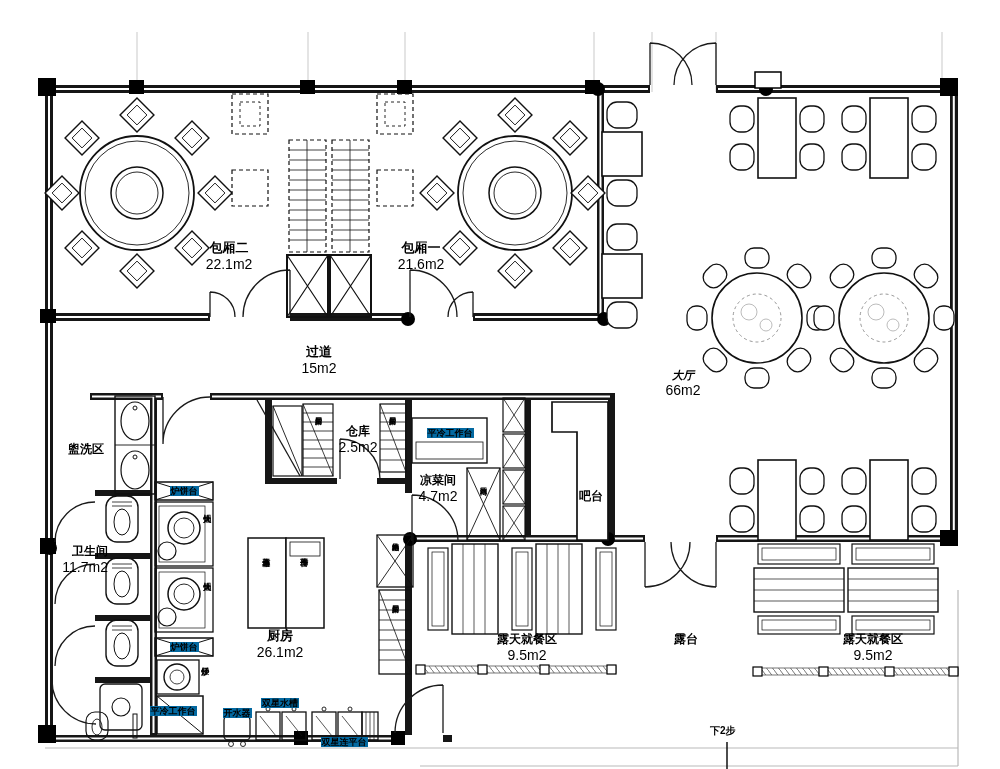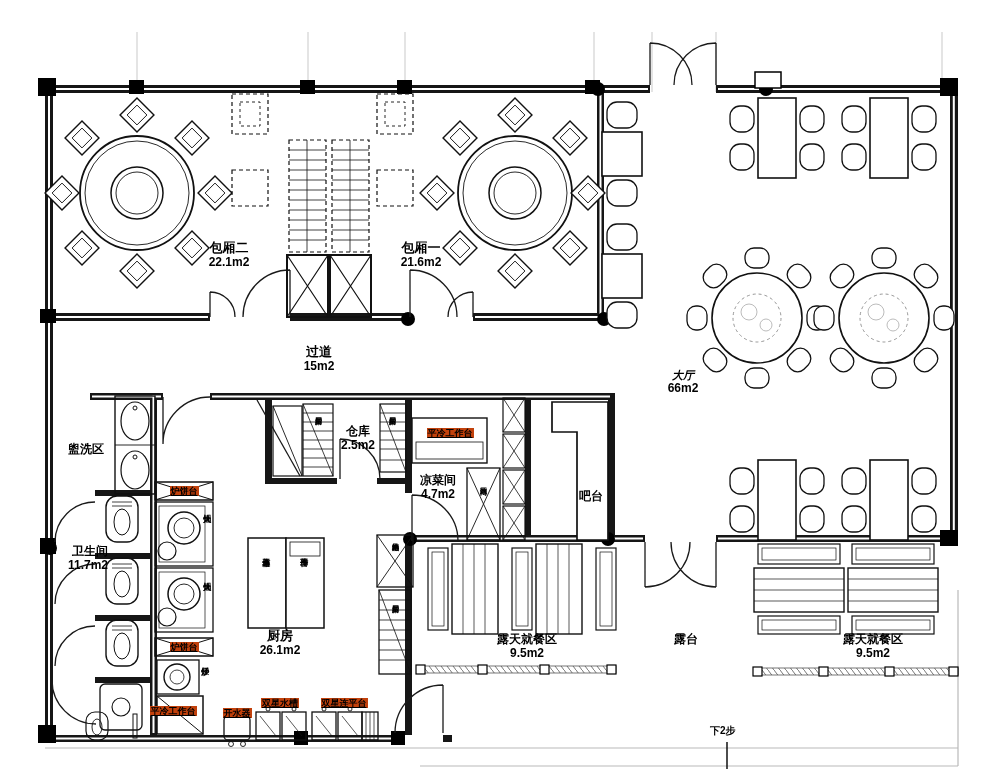--- a/index.html
+++ b/index.html
@@ -4,23 +4,23 @@
 <style>
   html,body{margin:0;padding:0;background:#fff;}
   .plan{position:relative;width:1000px;height:769px;background:#fff;overflow:hidden;
         font-family:"Liberation Sans",sans-serif;color:#000;margin-top:30px;}
   .plan svg{position:absolute;left:0;top:0;}
   .lbl{position:absolute;white-space:nowrap;color:#000;line-height:1.15;z-index:5;}
   .rm{text-align:center;}
   .rm .rn{font-weight:bold;}
   .rm .ra{font-weight:normal;}
   .f15 .rn{font-size:11px;font-style:italic;} .f13 .rn{font-size:13px;} .f12 .rn{font-size:12px;}
-  .rm .ra{font-size:12px;font-weight:bold;}
+  .rm .ra{font-size:14px;}
   .eq{font-weight:bold;font-size:9px;text-align:center;}
-  .eq span{background:#c2410c;padding:0 1px;text-decoration:underline;}
+  .eq span{background:#0369a1;padding:0 1px;}
   .vt{writing-mode:vertical-rl;text-orientation:upright;letter-spacing:0;}
   .f8{font-size:8px;} .f7{font-size:7px;}
   .note{font-weight:bold;font-size:10px;text-align:center;}
 </style>
 </head>
 <body>
 
 <div class="plan">
 
 <svg width="1000" height="769" viewBox="0 0 1000 769">
@@ -497,21 +497,21 @@
   </div>
 
   <div class="lbl eq" style="left:155px;top:456px;width:58px;"><span>炉饼台</span></div>
   <div class="lbl eq" style="left:155px;top:612px;width:58px;"><span>炉饼台</span></div>
   <div class="lbl eq vt f8" style="left:202px;top:478px;"><span>大锅灶</span></div>
   <div class="lbl eq vt f8" style="left:202px;top:546px;"><span>大锅灶</span></div>
   <div class="lbl eq vt f8" style="left:200px;top:631px;"><span>矮仔炉</span></div>
   <div class="lbl eq" style="left:138px;top:676px;width:70px;"><span>平冷工作台</span></div>
   <div class="lbl eq" style="left:215px;top:678px;width:44px;"><span>开水器</span></div>
   <div class="lbl eq" style="left:252px;top:668px;width:56px;"><span>双星水槽</span></div>
-  <div class="lbl eq" style="left:308px;top:668px;width:72px;text-align:center;"><span>双星连平台</span></div>
+  <div class="lbl eq" style="left:308px;top:707px;width:72px;text-align:center;"><span>双星连平台</span></div>
   <div class="lbl eq vt f8" style="left:261px;top:522px;"><span>单通工作台</span></div>
   <div class="lbl eq vt f8" style="left:299px;top:522px;"><span>平冷工作台</span></div>
   <div class="lbl eq" style="left:414px;top:398px;width:72px;"><span>平冷工作台</span></div>
   <div class="lbl eq vt f7" style="left:479px;top:452px;"><span>四门冰箱</span></div>
   <div class="lbl eq vt f7" style="left:391px;top:508px;"><span>热风消毒柜</span></div>
   <div class="lbl eq vt f7" style="left:314px;top:382px;"><span>四层货架</span></div>
   <div class="lbl eq vt f7" style="left:388px;top:382px;"><span>四层货架</span></div>
   <div class="lbl eq vt f7" style="left:391px;top:570px;"><span>四层货架</span></div>
 
   <div class="lbl note" style="left:710px;top:695px;"><span>下2步</span></div>

